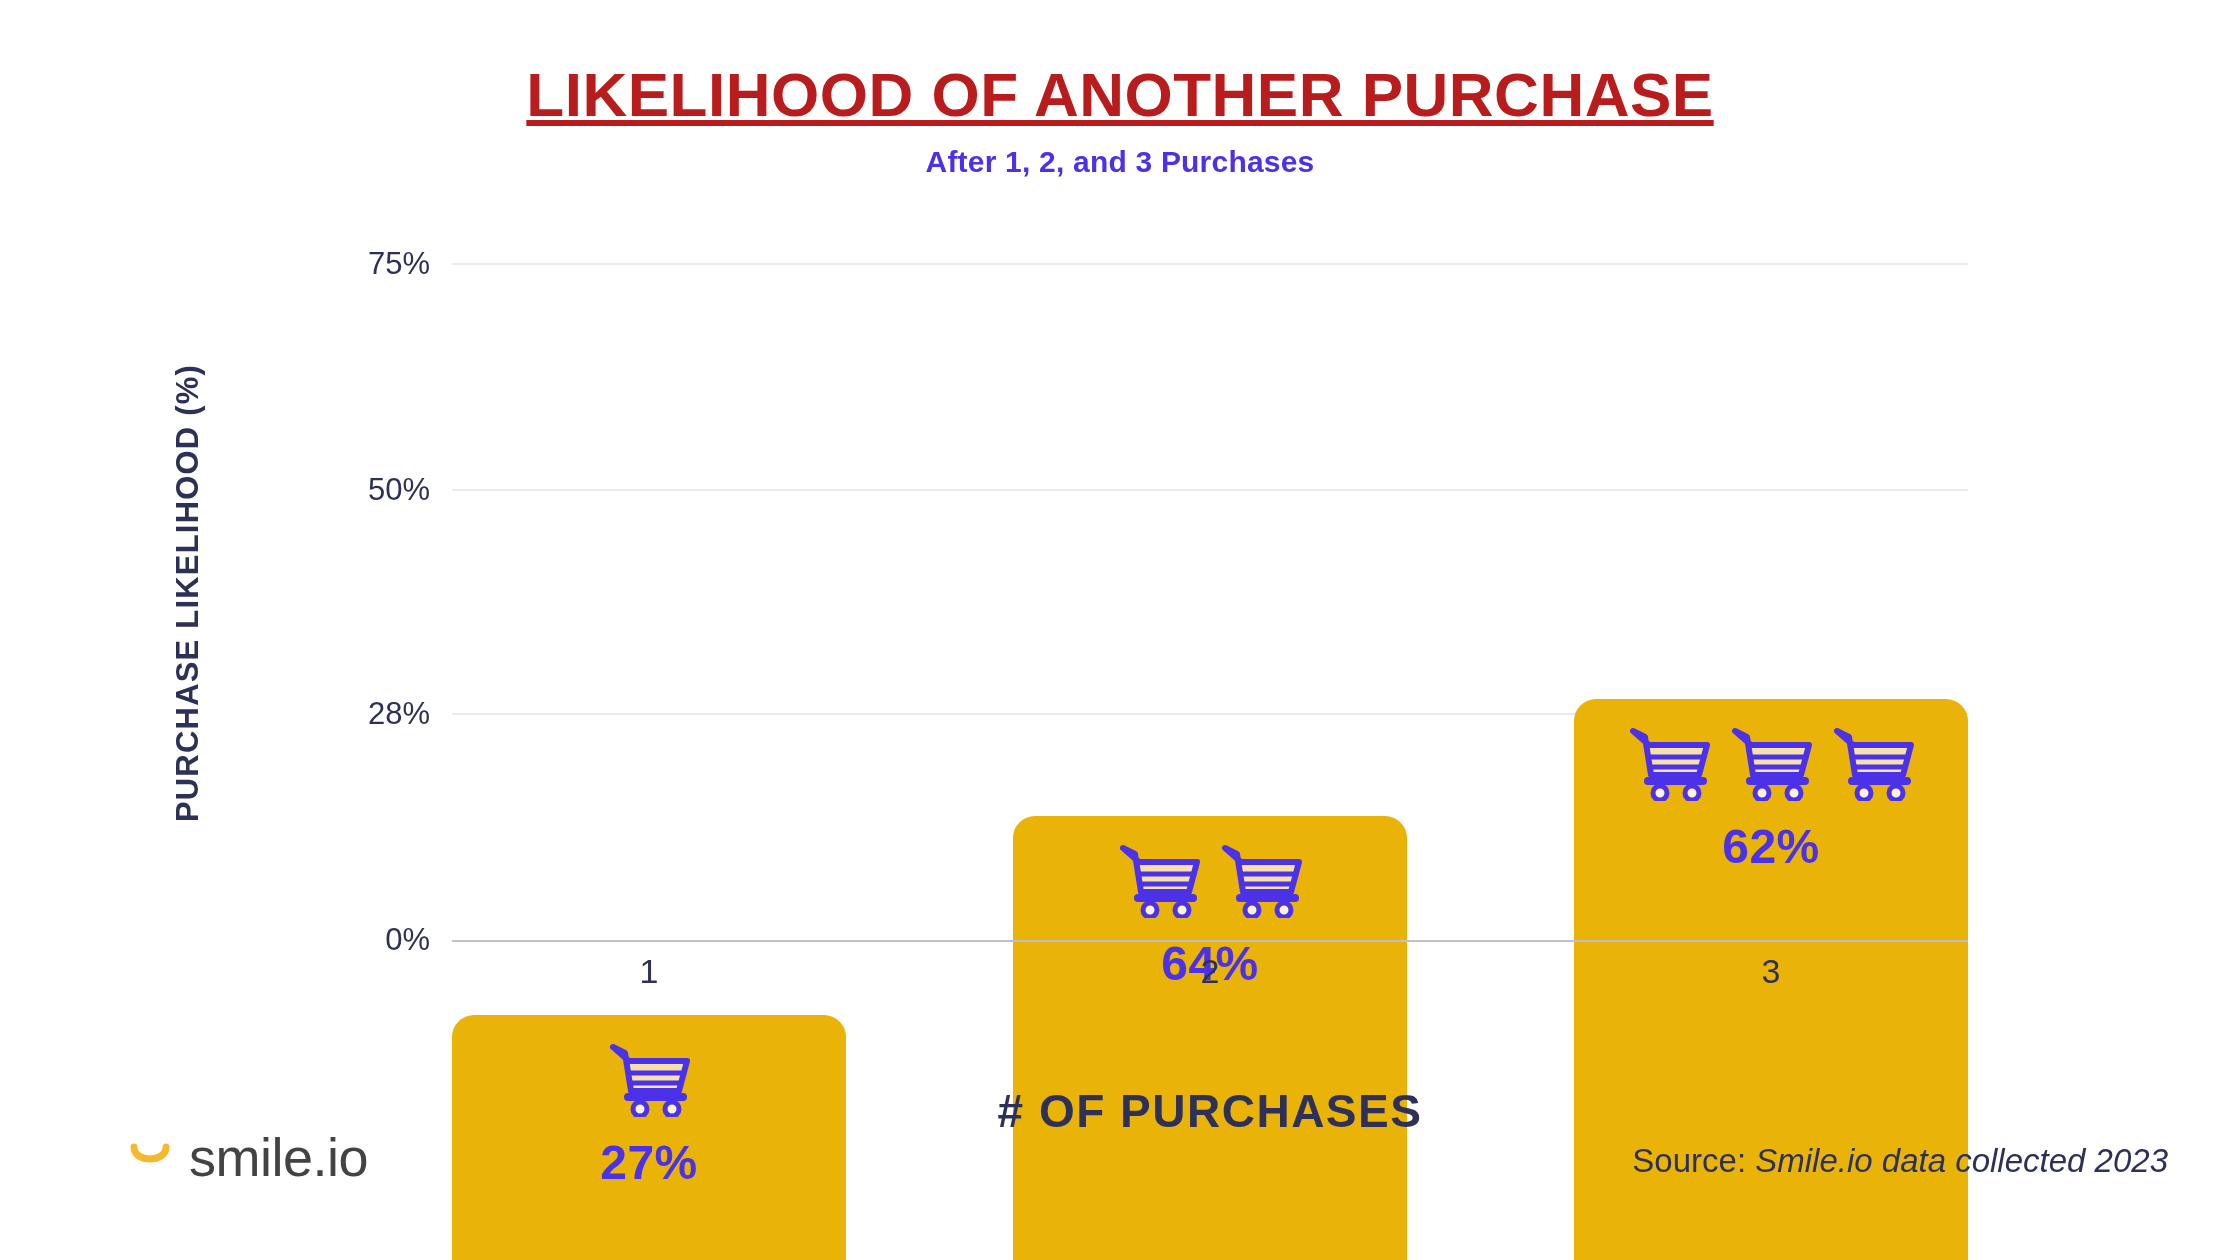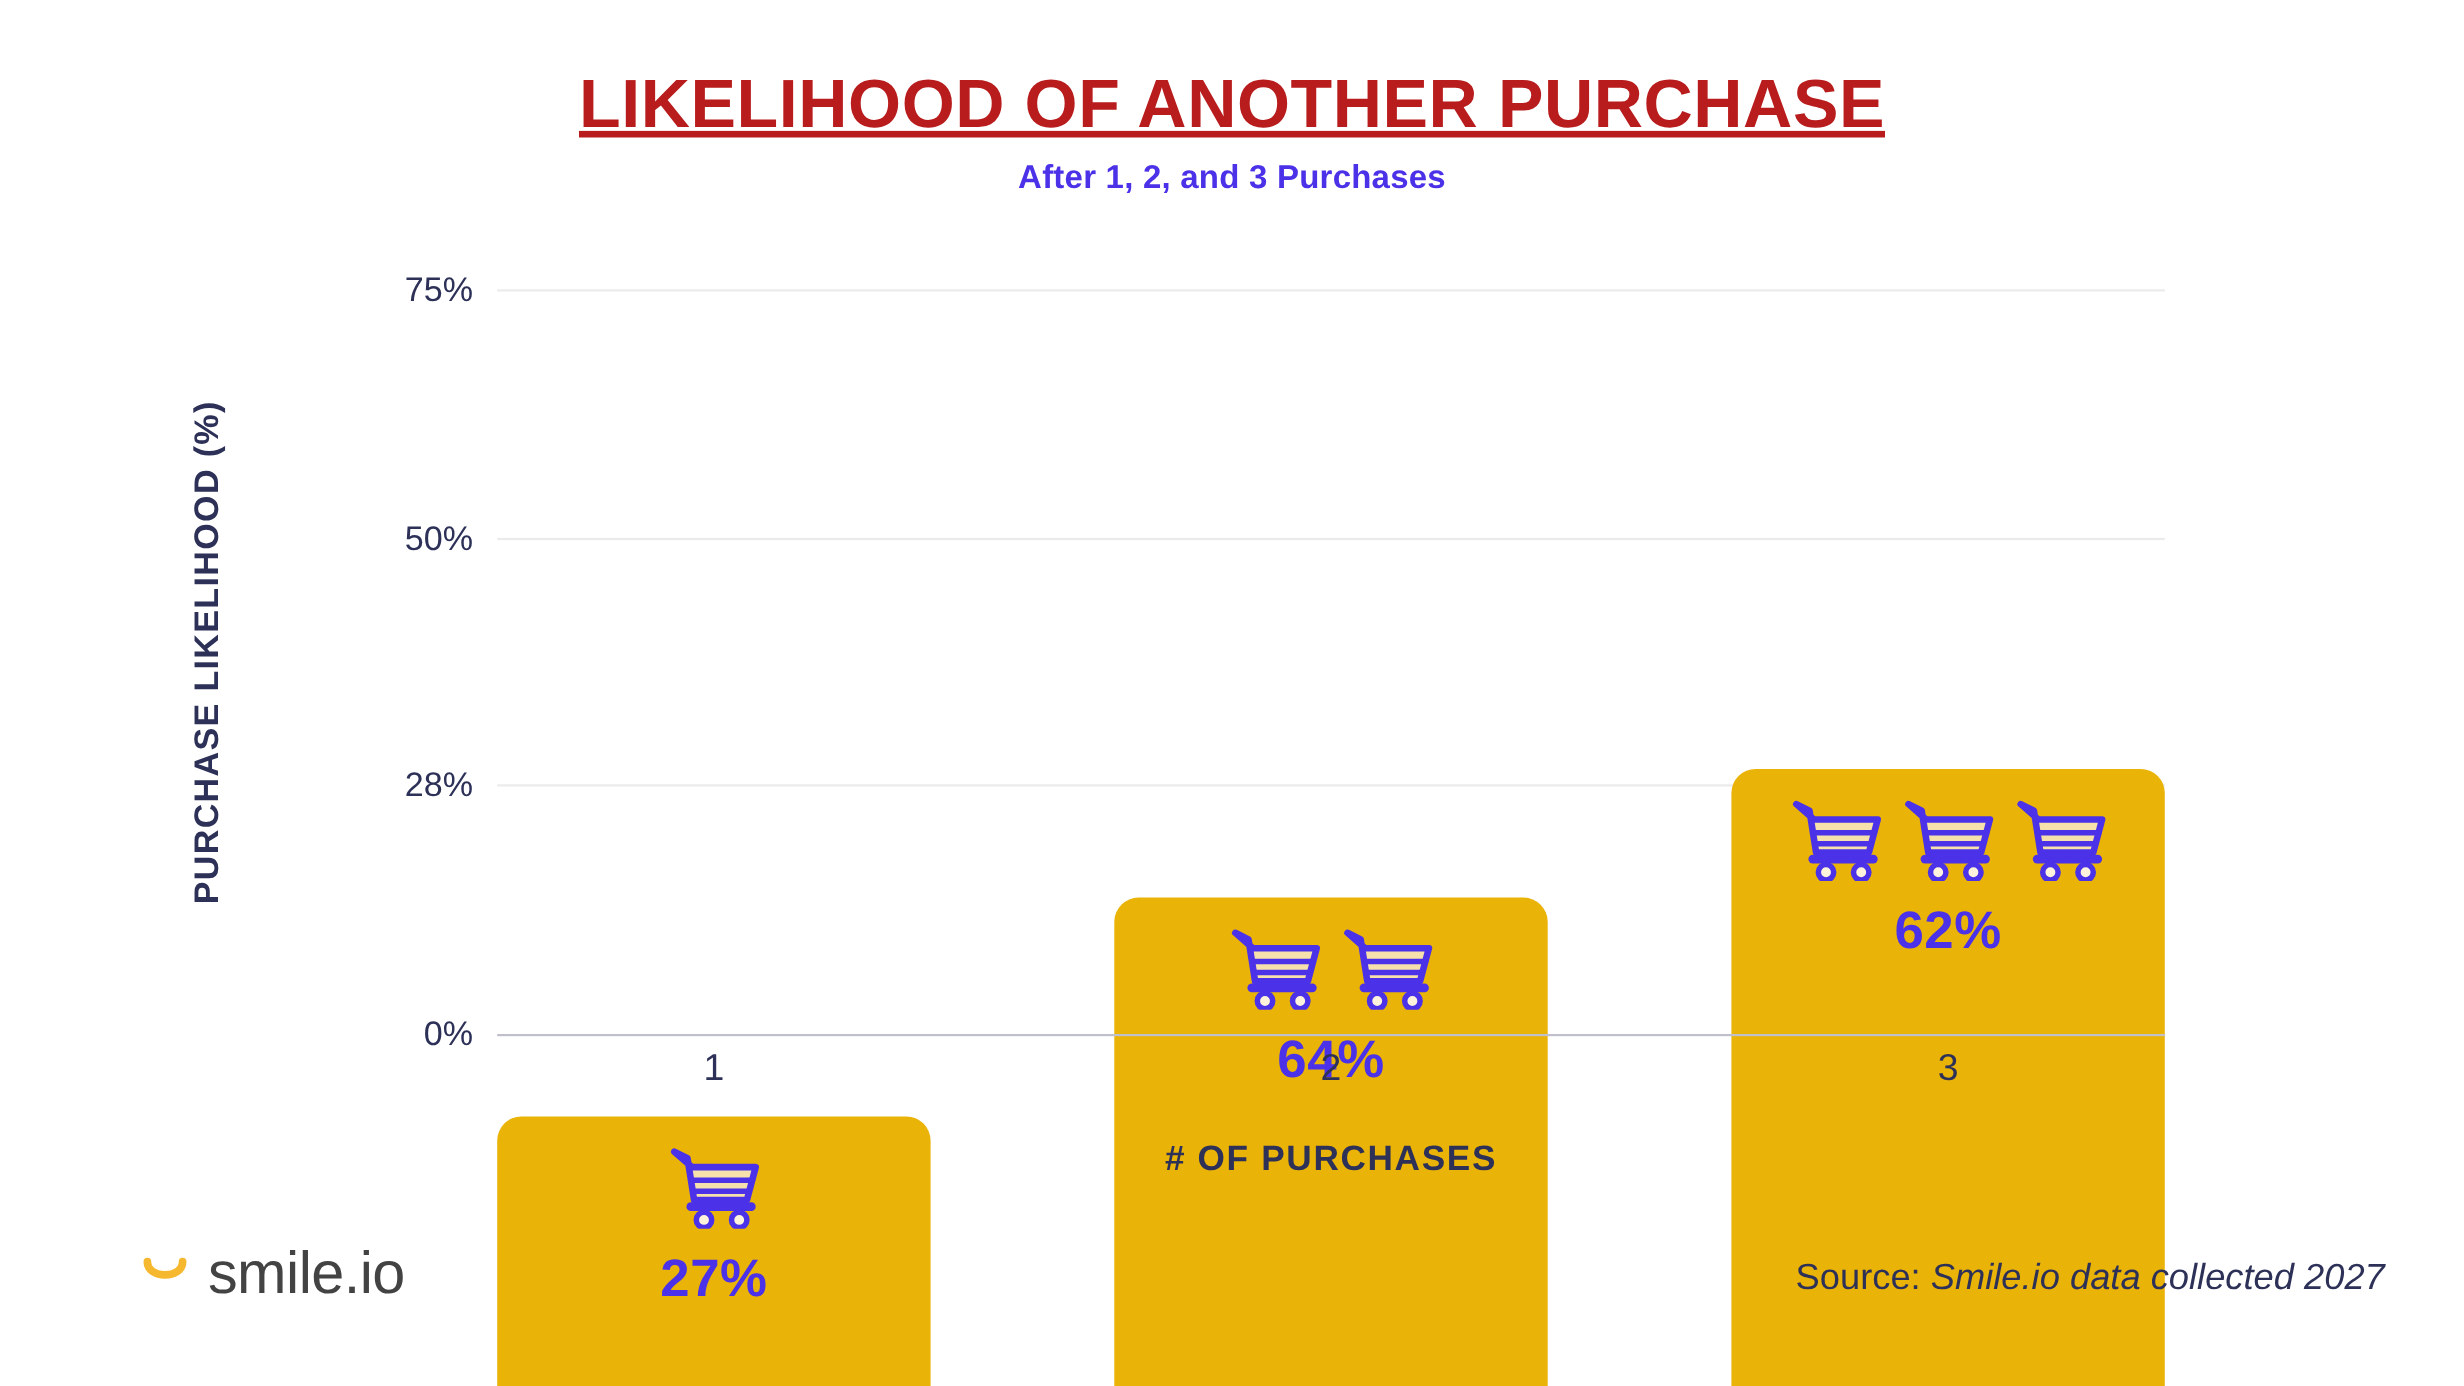--- a/index.html
+++ b/index.html
@@ -183,24 +183,24 @@
     position: absolute;
     top: 0;
     text-align: center;
     font-size: 34px;
     color: #2D3157;
     transform: translateX(-50%);
   }
   .x-axis-title {
     position: absolute;
     left: 452px;
-    top: 1035px;
+    top: 1084px;
     width: 1516px;
     text-align: center;
-    font-size: 32px;
+    font-size: 46px;
     font-weight: bold;
     letter-spacing: 1.5px;
     color: #2D3157;
   }
 
   
   .footer {
     position: absolute;
     left: 0;
     top: 1130px;
@@ -372,17 +372,17 @@
   </div>
 
   <div class="footer">
     <div class="brand-logo">
       <svg class="brand-mark" viewBox="0 0 44 36" aria-hidden="true">
         <path d="M6 8 C6 24, 38 24, 38 8" fill="none" stroke="#F5B82E" stroke-width="7" stroke-linecap="round"></path>
       </svg>
       <span class="brand-text">smile.io</span>
     </div>
     <div class="source-note">
-      <span class="src-label">Source:</span><span>&nbsp;</span><span class="src-value">Smile.io data collected 2027</span>
+      <span class="src-label">Source:</span><span>&nbsp;</span><span class="src-value">Smile.io data collected 2023</span>
     </div>
   </div>
 
 </div>
 
 </body></html>

